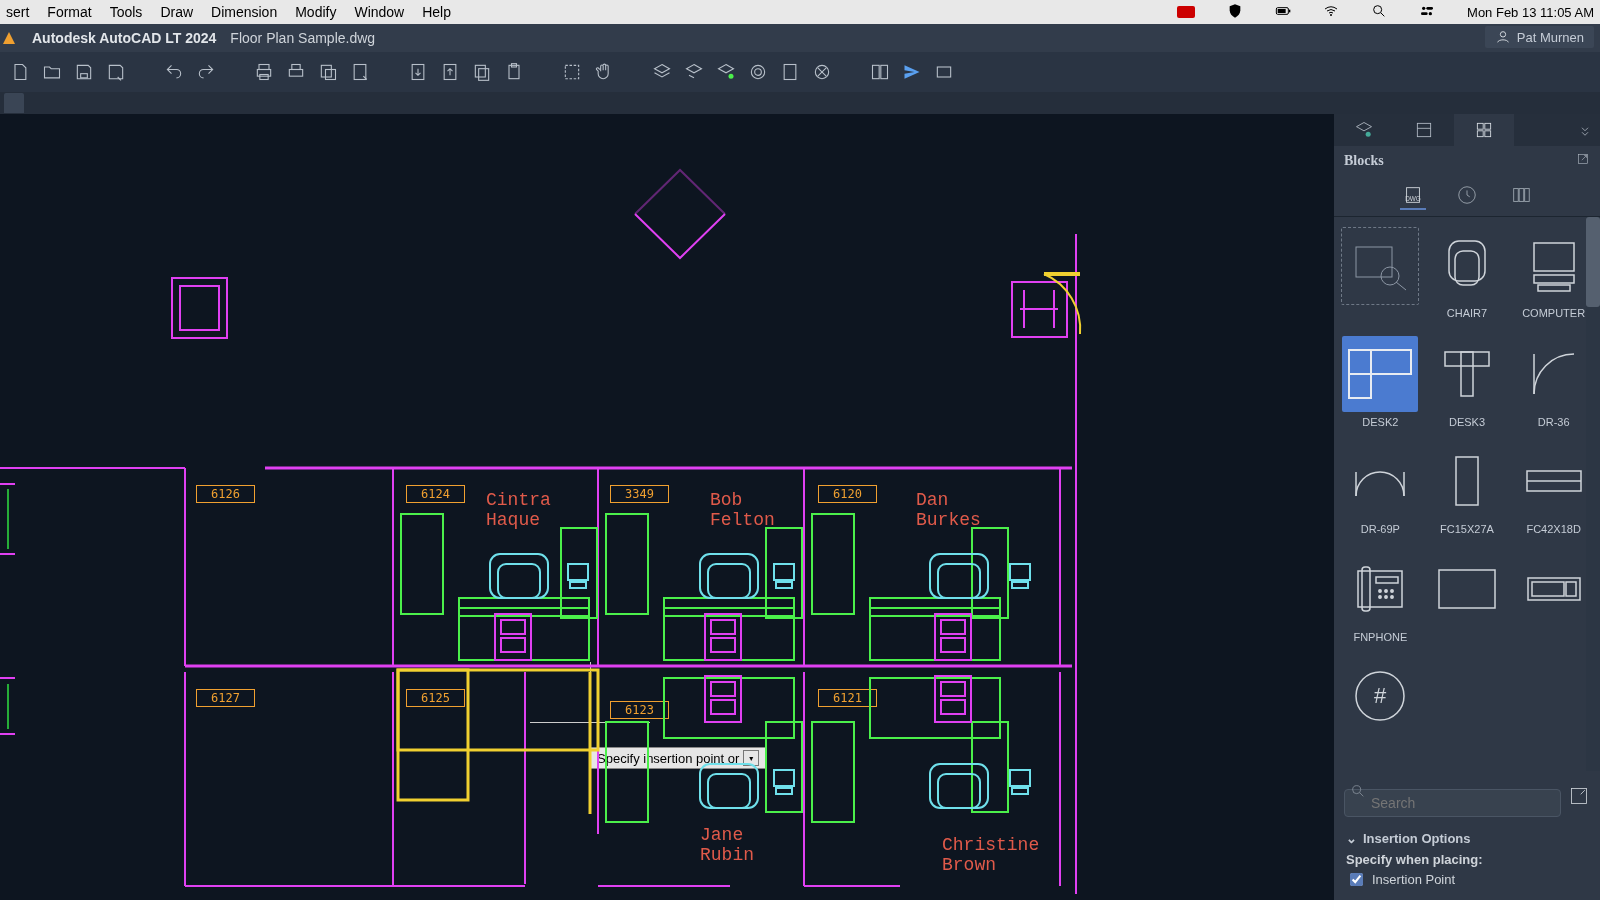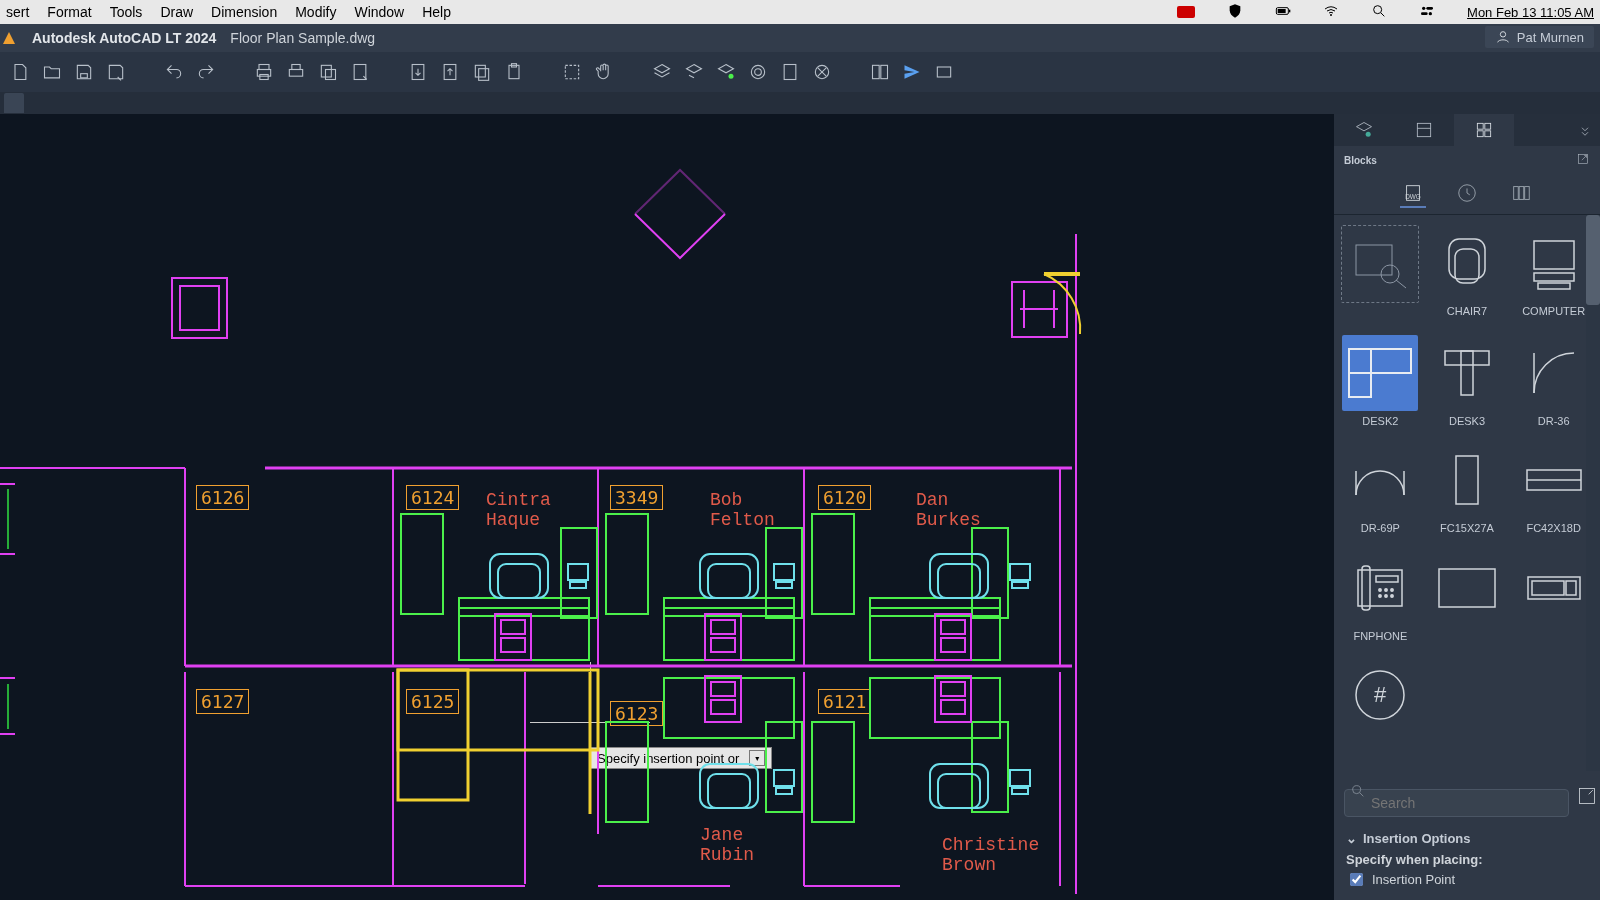--- a/index.html
+++ b/index.html
@@ -6,64 +6,64 @@
     --bg:#1f2835; --bg2:#2a3443; --bg3:#323c4b; --panel:#2f3846; --panel2:#38424f;
     --text:#c5ccd6; --text-dim:#9aa3ad; --accent:#5a7cb8; --mag:#e040f2; --grn:#4bf04b;
     --cyan:#6fe0eb; --orange:#f0a030; --red:#e05a4a; --yellow:#f0d030; --sel:#4b7bd0;
   }
   body {margin:0;font-family:"Helvetica Neue",Arial,sans-serif;font-size:13px;color:var(--text);overflow:hidden;
         background:var(--bg);width:1600px;height:900px;position:relative;}
   
   .menubar {height:24px;background:#e8e8e8;color:#000;display:flex;align-items:center;padding:0 6px;gap:18px;font-size:14px;}
   .menubar .menu {cursor:default;}
   .menubar .spacer {flex:1;}
-  .menubar .tray {display:flex;align-items:center;gap:32px;font-size:13px;text-decoration:underline;}
+  .menubar .tray {display:flex;align-items:center;gap:32px;font-size:13px;}
   .tray svg {width:16px;height:16px;}
   
   .titlebar {height:28px;background:var(--bg3);display:flex;align-items:center;justify-content:flex-start;gap:14px;font-size:14px;position:relative;}
   .titlebar .app-icon{width:18px;height:18px;}
   .titlebar .title {font-weight:600;color:#e2e6ea;}
   .titlebar .file {color:#cfd4da;}
   .titlebar .user {position:absolute;right:6px;top:2px;display:flex;align-items:center;gap:6px;background:#3b4656;padding:3px 10px;border-radius:2px;font-size:13px;}
   .toolbar {height:40px;background:var(--bg2);display:flex;align-items:center;gap:6px;padding:0 8px;}
   .toolbar .grp {display:flex;gap:8px;align-items:center;}
   .toolbar .sep {width:22px;}
   .tbtn {width:24px;height:24px;display:flex;align-items:center;justify-content:center;border-radius:2px;}
   .tbtn svg{width:20px;height:20px;stroke:#b8c0ca;fill:none;stroke-width:1.3;}
   .tabrow {height:22px;background:#252e3b;display:flex;align-items:center;}
   .doctab {height:20px;width:20px;background:#3a4555;margin-left:4px;border-radius:2px 2px 0 0;}
   
   .main {display:flex;height:calc(900px - 24px - 28px - 40px - 22px);}
   .canvas-host {flex:1;position:relative;background:#0d1520;overflow:hidden;}
   .canvas-host svg {position:absolute;inset:0;width:100%;height:100%;}
-  .tooltip-insert {position:absolute;left:590px;top:633px;background:#e6e6e6;color:#000;font-size:13px;border:1px solid #888;padding:2px 6px;display:flex;align-items:center;gap:10px;}
+  .tooltip-insert {position:absolute;left:590px;top:633px;background:#e6e6e6;color:#000;font-size:13px;border:1px solid #888;padding:2px 6px;display:flex;align-items:center;gap:4px;}
   .tooltip-insert .dd{width:14px;height:14px;border:1px solid #777;display:flex;align-items:center;justify-content:center;font-size:8px;}
   .crosshair {position:absolute;left:590px;top:608px;pointer-events:none;}
   .crosshair:before{content:"";position:absolute;left:-60px;top:0;width:120px;border-top:1px solid #ccc;}
   .crosshair:after{content:"";position:absolute;top:-60px;left:0;height:120px;border-left:1px solid #ccc;}
   
-  .roomtag {position:absolute;font-family:monospace;font-size:18px;color:var(--orange);background:#0d1520;border:1px solid var(--orange);padding:1px 4px;}
+  .roomtag {position:absolute;font-family:monospace;font-size:12px;color:var(--orange);background:#0d1520;border:1px solid var(--orange);padding:1px 14px;}
   .person  {position:absolute;font-family:"Courier New",monospace;font-size:18px;color:var(--red);line-height:1.1;white-space:pre;}
   
   .sidepanel {width:266px;background:var(--panel);display:flex;flex-direction:column;}
   .sidepanel .tabs {height:32px;background:#262f3c;display:flex;align-items:center;gap:0;}
   .sidepanel .tabs .tab {width:60px;height:32px;display:flex;align-items:center;justify-content:center;}
   .sidepanel .tabs .tab.active{background:var(--panel);}
-  .sidepanel .panel-title{padding:6px 10px;font-size:10px;font-weight:600;display:flex;justify-content:space-between;align-items:center;}
+  .sidepanel .panel-title{padding:6px 10px;font-size:14px;font-weight:600;display:flex;justify-content:space-between;align-items:center;font-family:Liberation Serif, serif;}
   .sidepanel .subtabs{display:flex;justify-content:center;gap:28px;padding:6px 0;border-bottom:1px solid #1c2530;}
   .sidepanel .subtabs .st{width:26px;height:26px;display:flex;align-items:center;justify-content:center;border-bottom:2px solid transparent;}
   .sidepanel .subtabs .st.active{border-bottom:2px solid var(--accent);}
   .blocks-grid{flex:1;overflow:auto;padding:10px 6px;display:grid;grid-template-columns:repeat(3,1fr);gap:4px 6px;}
   .block-item{display:flex;flex-direction:column;align-items:center;gap:4px;}
   .block-item .thumb{width:76px;height:76px;display:flex;align-items:center;justify-content:center;border-radius:2px;}
   .block-item.selected .thumb{background:var(--sel);}
   .block-item.ghost .thumb{border:1px dashed #6e7886;}
   .block-item .lbl{font-size:11px;text-align:center;line-height:1.15;min-height:22px;}
   .blocks-search{display:flex;gap:8px;padding:6px 10px;align-items:center;}
-  .blocks-search input{flex:1;background:var(--panel2);border:1px solid #4a5564;border-radius:4px;color:var(--text);padding:5px 16px 5px 26px;font-size:14px;margin-top:12px;}
+  .blocks-search input{flex:1;background:var(--panel2);border:1px solid #4a5564;border-radius:4px;color:var(--text);padding:5px 8px 5px 26px;font-size:14px;margin-top:12px;}
   .blocks-search .sw{position:relative;flex:1;}
   .blocks-search .sw svg{position:absolute;left:6px;top:6px;width:16px;height:16px;stroke:#9aa3ad;fill:none;}
   .opts {padding:8px 12px;font-size:13px;}
   .opts .sec-title{font-weight:600;margin-bottom:6px;display:flex;align-items:center;gap:6px;}
   .opts .row{display:flex;align-items:center;gap:6px;margin:3px 0;color:#cfd4da;}
   .opts input[type=checkbox]{accent-color:var(--accent);}
   .sb {position:absolute;right:0;top:0;bottom:0;width:14px;background:#2c3644;}
   .sb .thumb{position:absolute;top:0;width:14px;height:90px;background:#55606f;border-radius:3px;}
 </style>
 </head>

